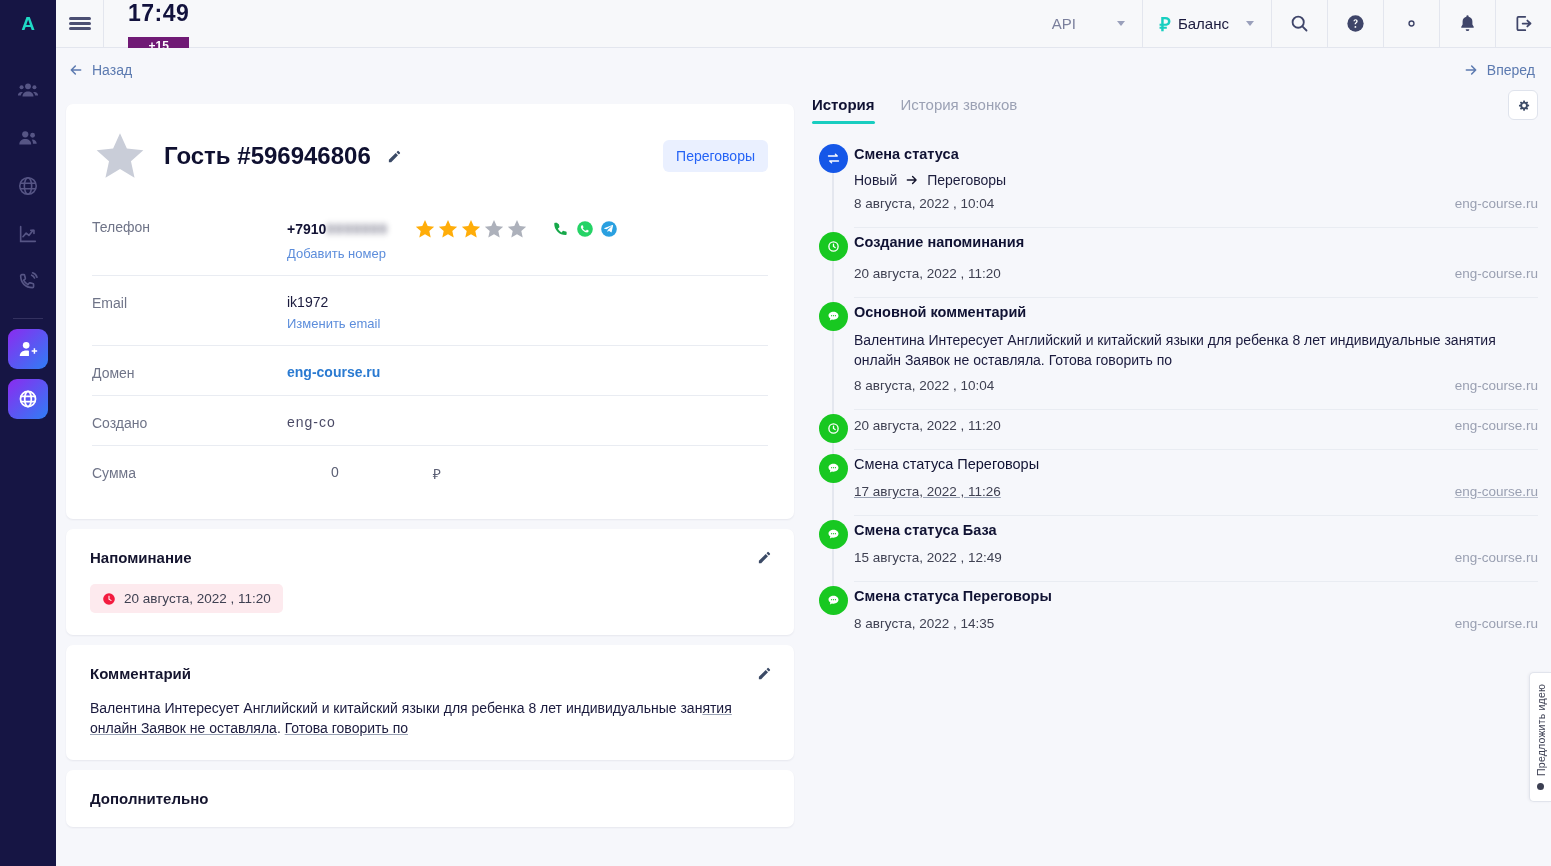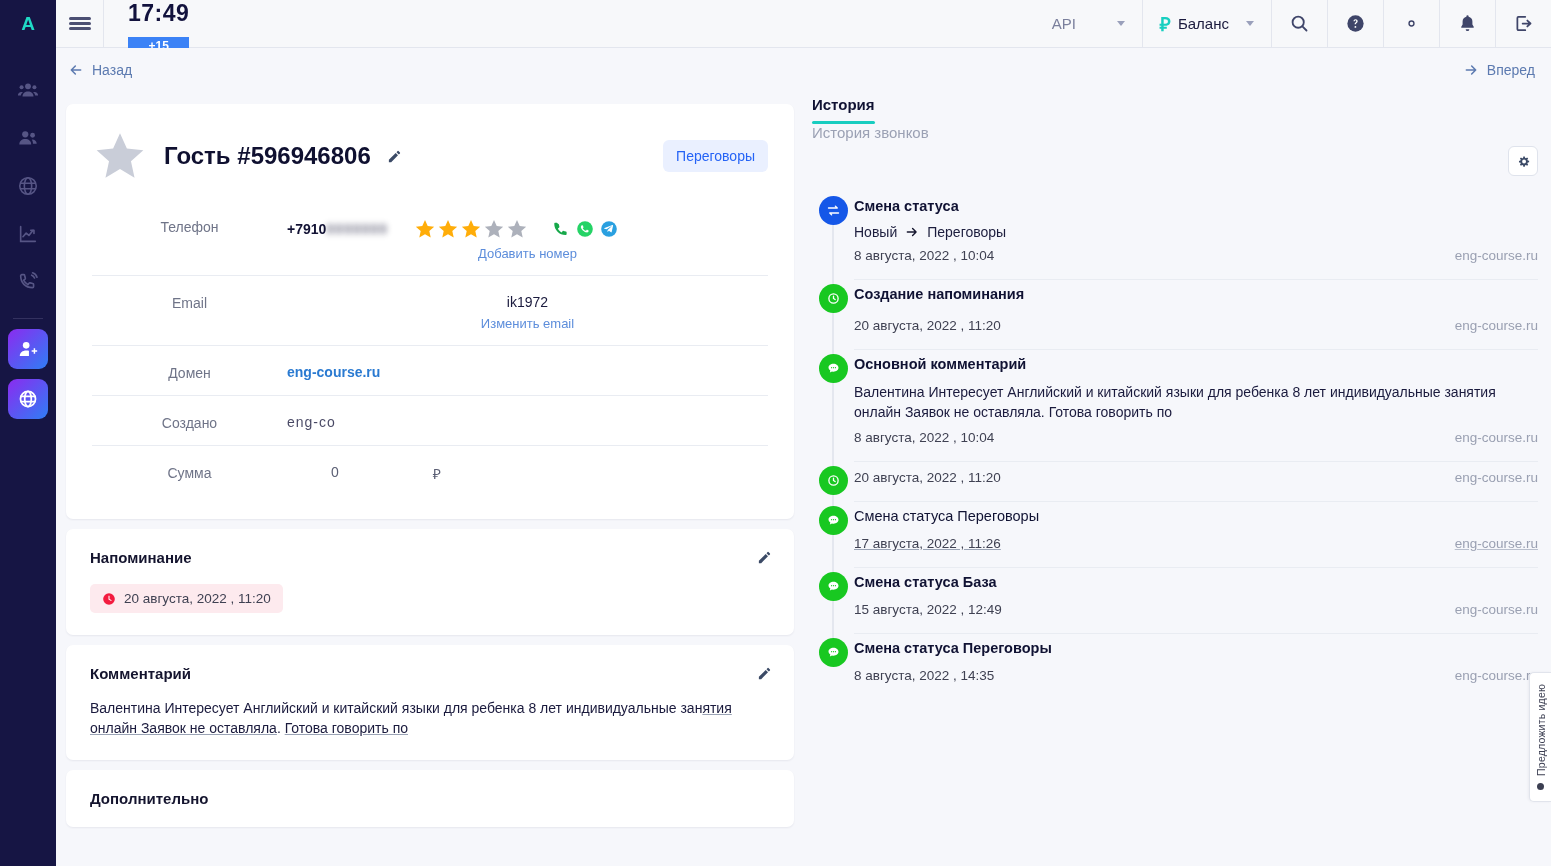--- a/index.html
+++ b/index.html
@@ -39,21 +39,21 @@
     display: flex; align-items: stretch;
   }
   #burger {
     width: 48px; display: flex; align-items: center; justify-content: center;
     border-right: 1px solid #e3e6ee;
   }
   .burger-line { width: 22px; height: 3px; background: #4b4f73; border-radius: 2px; margin: 2px 0; }
   #clock-wrap { display: flex; align-items: center; padding-left: 24px; gap: 10px; flex-direction: column; }
   #clock { font-size: 23px; font-weight: bold; color: #12123d; letter-spacing: .5px; }
   #clock-badge {
-    background: #3b82f6; color: #fff; font-size: 12px; font-weight: bold;
+    background: #701a75; color: #fff; font-size: 12px; font-weight: bold;
     border-radius: 0; padding: 2px 20px 3px;
   }
   #topbar-spacer { flex: 1; }
   .tb-cell {
     display: flex; align-items: center; justify-content: center; gap: 7px;
     padding: 0 17px; border-left: 1px solid #e3e6ee; color: #4b4f73;
   }
   #api-cell { color: #7a7f9c; font-size: 15px; border-left: none; gap: 41px; }
   #balance-cell { color: #1a1a3d; font-size: 15px; border-left: 1px solid #e3e6ee; }
   #balance-cell .ruble { color: #17cfc0; font-size: 19px; font-weight: bold; }
@@ -82,21 +82,21 @@
   #profile-star { width: 56px; height: 56px; color: #c9cdd8; }
   #profile-star svg { width: 56px; height: 56px; display: block; }
   #profile-name { font-size: 24px; font-weight: bold; color: #0f1030; }
   .pencil { width: 15px; height: 15px; color: #3b4a66; }
   #status-badge {
     margin-left: auto; background: #eaf0ff; color: #2563f6; font-size: 14px;
     padding: 8px 13px; border-radius: 6px;
   }
 
   .field-row { display: flex; align-items: flex-start; padding: 18px 0 14px;
-               border-bottom: 1px solid #e9ecf2; text-align: center; }
+               border-bottom: 1px solid #e9ecf2; }
   .field-row:last-child { border-bottom: none; gap: 44px; }
   .field-label { width: 195px; flex: none; color: #6f7488; font-size: 14px; padding-top: 1px; }
   .field-value { font-size: 14px; color: #1a1a3d; }
   .sub-link { color: #5c8ddb; font-size: 13px; display: block; margin-top: 6px; }
   .blurred { filter: blur(3.4px); opacity: .55; letter-spacing: 1px; }
   #phone-main { display: flex; align-items: center; gap: 0; }
   #phone-number { font-weight: bold; font-size: 14px; color: #121234; }
   #stars { display: flex; gap: 1px; margin-left: 26px; }
   #stars svg { width: 22px; height: 22px; display: block; }
   #msg-icons { display: flex; align-items: center; gap: 6px; margin-left: 24px; }
@@ -112,21 +112,21 @@
   }
   #reminder-pill svg { width: 14px; height: 14px; color: #f31b3f; display: block; }
   #comment-text {
     margin-top: 16px; font-size: 14px; color: #1a1a3d; line-height: 20px;
   }
   #comment-text .u { text-decoration: underline; text-decoration-color: #9aa3b5; }
   #extra-card { padding: 20px 24px; flex: none; }
 
   
   #rightcol { position: absolute; left: 812px; top: 96px; width: 726px; }
-  #tabs-row { display: flex; align-items: flex-start; flex-direction: column; }
+  #tabs-row { display: flex; align-items: flex-start; }
   .tab { font-size: 15px; padding-bottom: 11px; margin-right: 26px; color: #9ba1b4; position: relative; }
   .tab.active { color: #101233; font-weight: bold; }
   .tab.active::after {
     content: ""; position: absolute; left: 0; right: 0; bottom: 0; height: 3px;
     background: #18cdc0; border-radius: 2px;
   }
   #gear-box {
     margin-left: auto; width: 30px; height: 30px; border: 1px solid #dfe3ec; border-radius: 6px;
     background: #fff; display: flex; align-items: center; justify-content: center; margin-top: -6px;
   }

